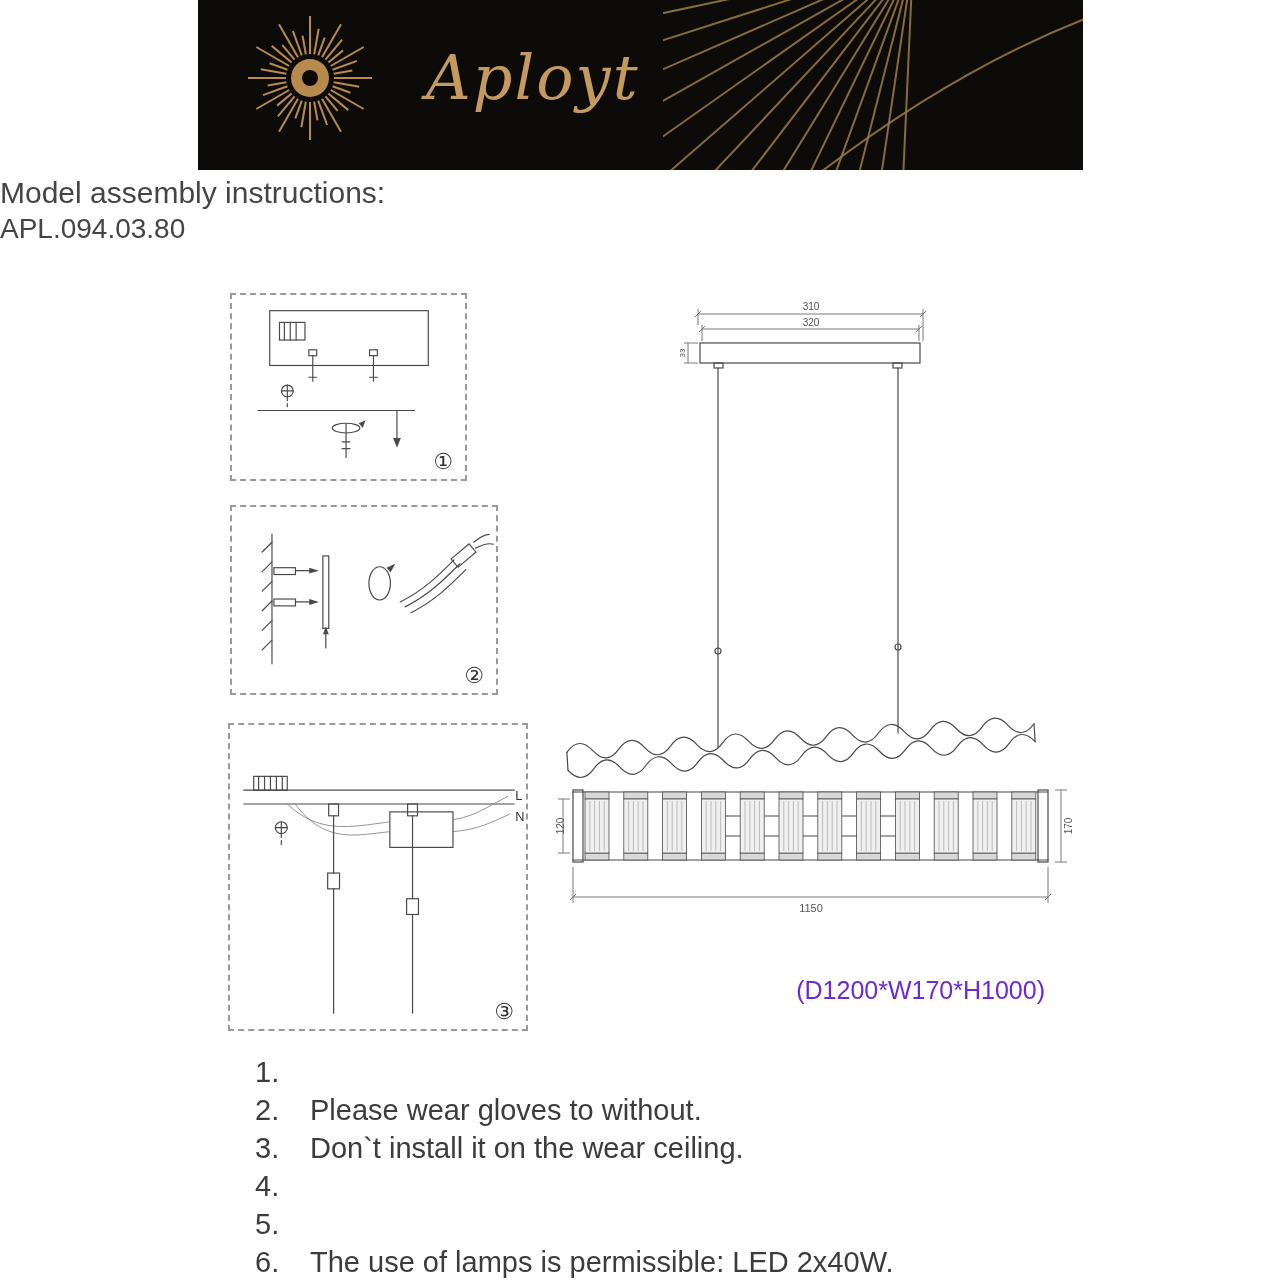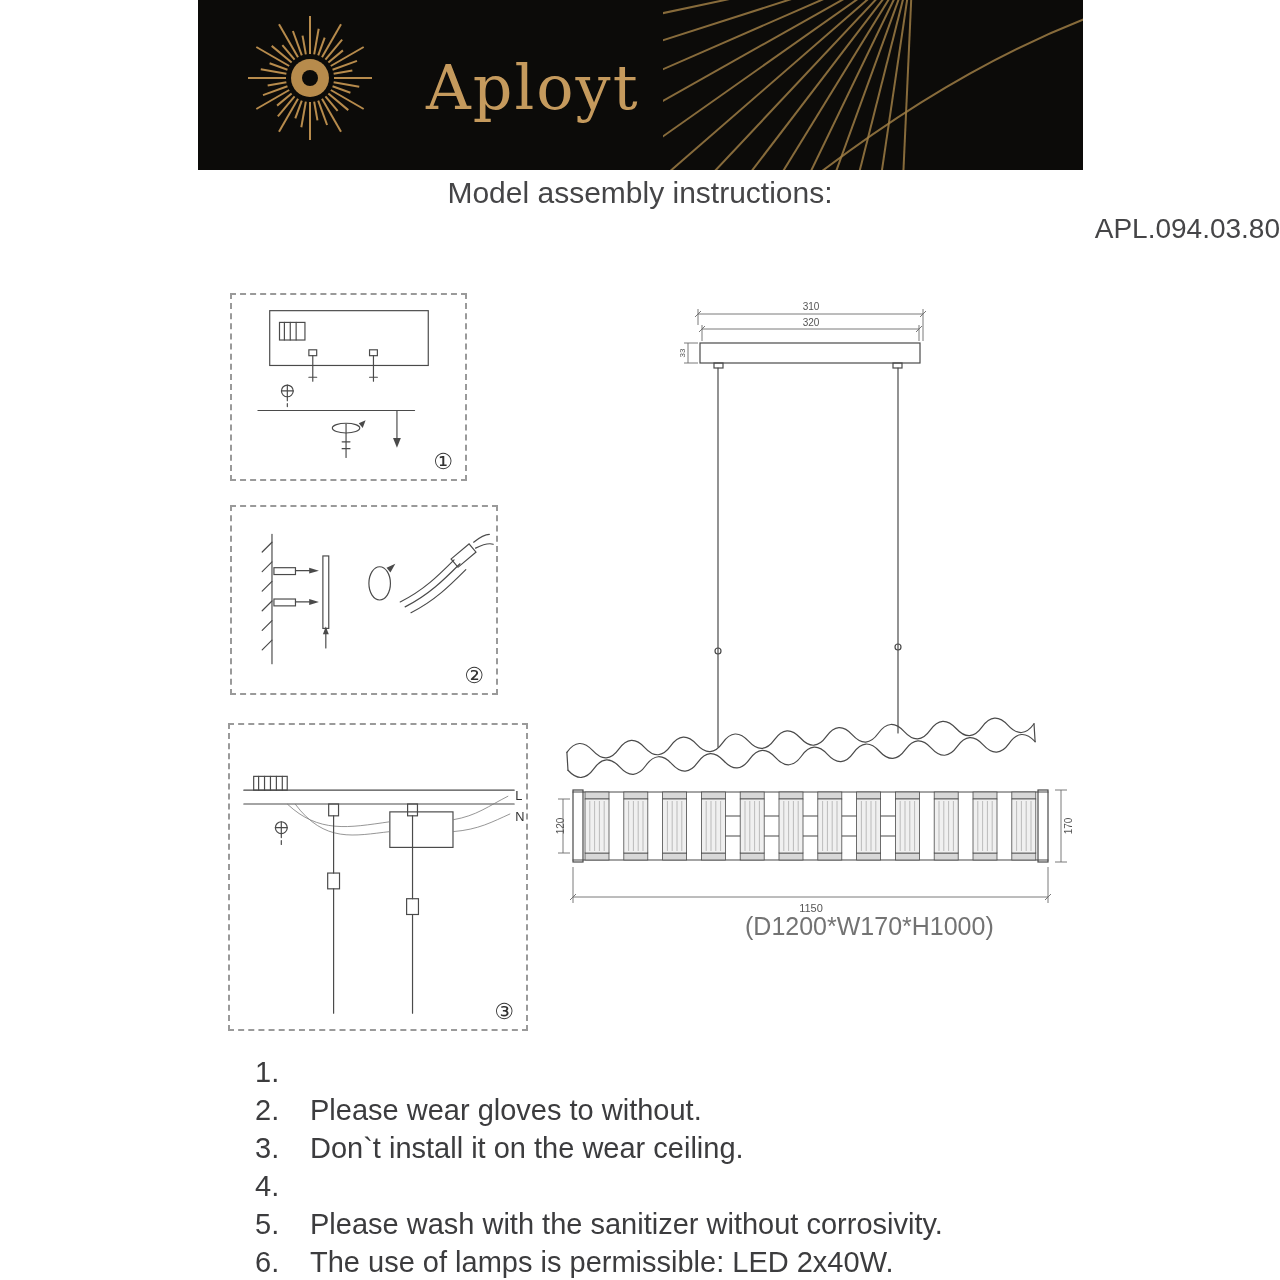--- a/index.html
+++ b/index.html
@@ -4,48 +4,48 @@
 <style>
   *{margin:0;padding:0;box-sizing:border-box}
   html,body{width:1280px;height:1280px;background:#fff;overflow:hidden;
     font-family:"Liberation Sans",sans-serif}
   .page{position:absolute;inset:0;background:#fff}
 
   
   .banner{position:absolute;left:198px;top:0;width:885px;height:170px;background:#0c0b09;overflow:hidden}
   .sunburst{position:absolute;left:47px;top:13px;width:130px;height:130px}
   .sunburst line{stroke:#b78b4c;stroke-width:2}
-  .brand{position:absolute;left:228px;top:51px;font-family:"DejaVu Serif",serif;
+  .brand{position:absolute;left:228px;top:41px;font-family:"DejaVu Serif",serif;font-style:italic;
     font-size:62px;color:#c59a5d;letter-spacing:2px}
   .rays{position:absolute;right:0;top:0;width:420px;height:170px}
   .rays line,.rays path{stroke:#9d7c44;stroke-width:2;fill:none;opacity:.85}
 
   
-  .title1{position:absolute;left:0;top:176px;width:1280px;text-align:center;font-size:30px;color:#454547}
-  .title2{position:absolute;left:0;top:213px;width:1280px;text-align:right;font-size:28px;color:#454547}
+  .title1{position:absolute;left:0;top:176px;width:1280px;font-size:30px;color:#454547}
+  .title2{position:absolute;left:0;top:213px;width:1280px;text-align:left;font-size:28px;color:#454547}
 
   
   .box{position:absolute;border:2px dashed #9a9a9a;background:#fff}
   .box1{left:230px;top:293px;width:237px;height:188px}
   .box2{left:230px;top:505px;width:268px;height:190px}
   .box3{left:228px;top:723px;width:300px;height:308px}
   .box svg{position:absolute;inset:0;width:100%;height:100%}
   .stepnum{position:absolute;right:12px;bottom:5px;font-size:22px;color:#333;font-family:"DejaVu Sans",sans-serif}
 
   
   .ln{stroke:#4a4a4a;stroke-width:1.2;fill:none;stroke-linecap:round}
   .thin{stroke:#7a7a7a;stroke-width:.8;fill:none}
   .fillb{fill:#4a4a4a;stroke:none}
   .dash{stroke-dasharray:4 3}
   .dim{stroke:#6b6b6b;stroke-width:.9;fill:none}
   .dimtxt{font-size:10px;fill:#555;font-family:"Liberation Sans",sans-serif}
   .wiretxt{font-size:13px;fill:#333;font-family:"Liberation Sans",sans-serif}
 
   .chand{position:absolute;left:555px;top:295px;width:520px;height:700px}
-  .overall{position:absolute;left:745px;top:912px;width:300px;text-align:left;font-size:25px;color:#737373}
+  .overall{position:absolute;left:745px;top:976px;width:300px;text-align:right;font-size:25px;color:#6d28d9}
 
   
   .list{position:absolute;left:255px;top:1058px;width:840px}
   .row{display:flex;align-items:baseline;margin-bottom:9px;font-size:29px;color:#3c3c3e;line-height:1}
   .row .num{width:55px}
 </style>
 </head>
 <body>
 
 <div class="page">
@@ -394,21 +394,20 @@
     </div>
     <div class="row">
       <span class="num">3.</span>
       <span class="txt">Don`t install it on the wear ceiling.</span>
     </div>
     <div class="row">
       <span class="num">4.</span>
     </div>
     <div class="row">
       <span class="num">5.</span>
-      <span class="txt">Please wash with the sanitizer without corrosivity.</span>
     </div>
     <div class="row">
       <span class="num">6.</span>
       <span class="txt">The use of lamps is permissible: LED 2x40W.</span>
     </div>
   </div>
 
 </div>
 
 </body></html>

